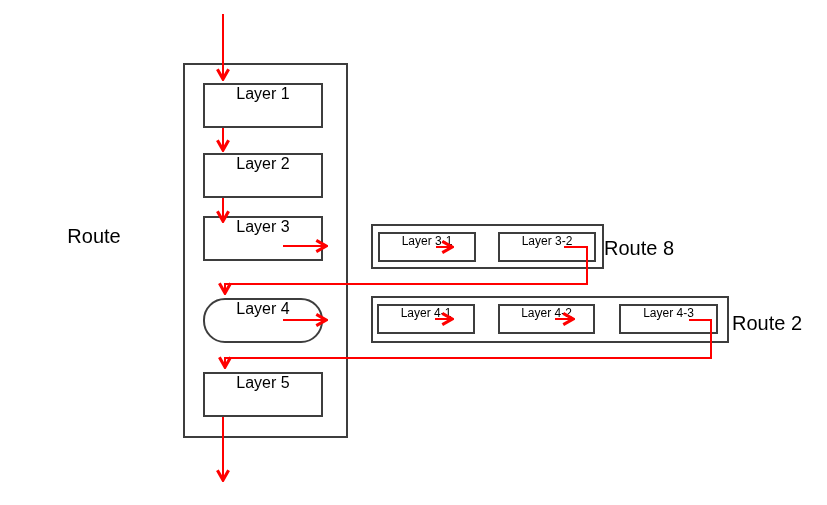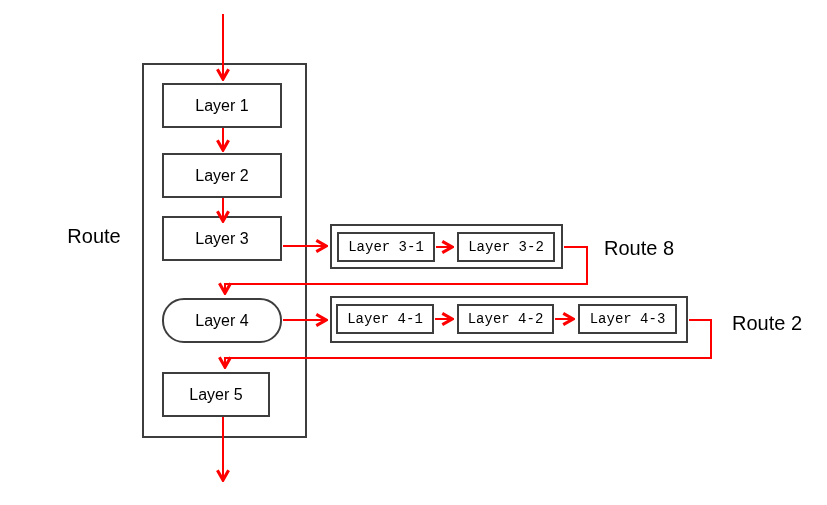--- a/index.html
+++ b/index.html
@@ -16,40 +16,40 @@
     width: 827px;
     height: 505px;
     background: var(--background);
     overflow: hidden;
   }
   .box {
     position: absolute;
     border: 2px solid var(--box-border);
     background: var(--background);
     display: flex;
-    align-items: center;
     justify-content: center;
+    margin-left: 41px;
   }
   .container-box { background: transparent; }
   .layer-box { font-size: 16px; }
-  .sub-layer-box { font-size: 14px; font-family: Liberation Mono, monospace; }
+  .sub-layer-box { font-size: 12px; }
   .free-label {
     position: absolute;
     font-size: 20px;
     text-align: center;
     white-space: nowrap;
   }
   
   #router-box  { left: 142px; top: 63px;  width: 165px; height: 375px; }
   
   #layer-1 { left: 162px; top: 83px;  width: 120px; height: 45px; }
   #layer-2 { left: 162px; top: 153px; width: 120px; height: 45px; }
   #layer-3 { left: 162px; top: 216px; width: 120px; height: 45px; }
   #layer-4 { left: 162px; top: 298px; width: 120px; height: 45px; border-radius: 22px; }
-  #layer-5 { left: 162px; top: 372px; width: 108px; height: 45px; }
+  #layer-5 { left: 162px; top: 372px; width: 120px; height: 45px; }
   
   #route-1-box { left: 330px; top: 224px; width: 233px; height: 45px; }
   #layer-3-1   { left: 337px; top: 232px; width: 98px;  height: 30px; }
   #layer-3-2   { left: 457px; top: 232px; width: 98px;  height: 30px; }
   
   #route-2-box { left: 330px; top: 296px; width: 358px; height: 47px; }
   #layer-4-1   { left: 336px; top: 304px; width: 98px;  height: 30px; }
   #layer-4-2   { left: 457px; top: 304px; width: 97px;  height: 30px; }
   #layer-4-3   { left: 578px; top: 304px; width: 99px;  height: 30px; }
   

